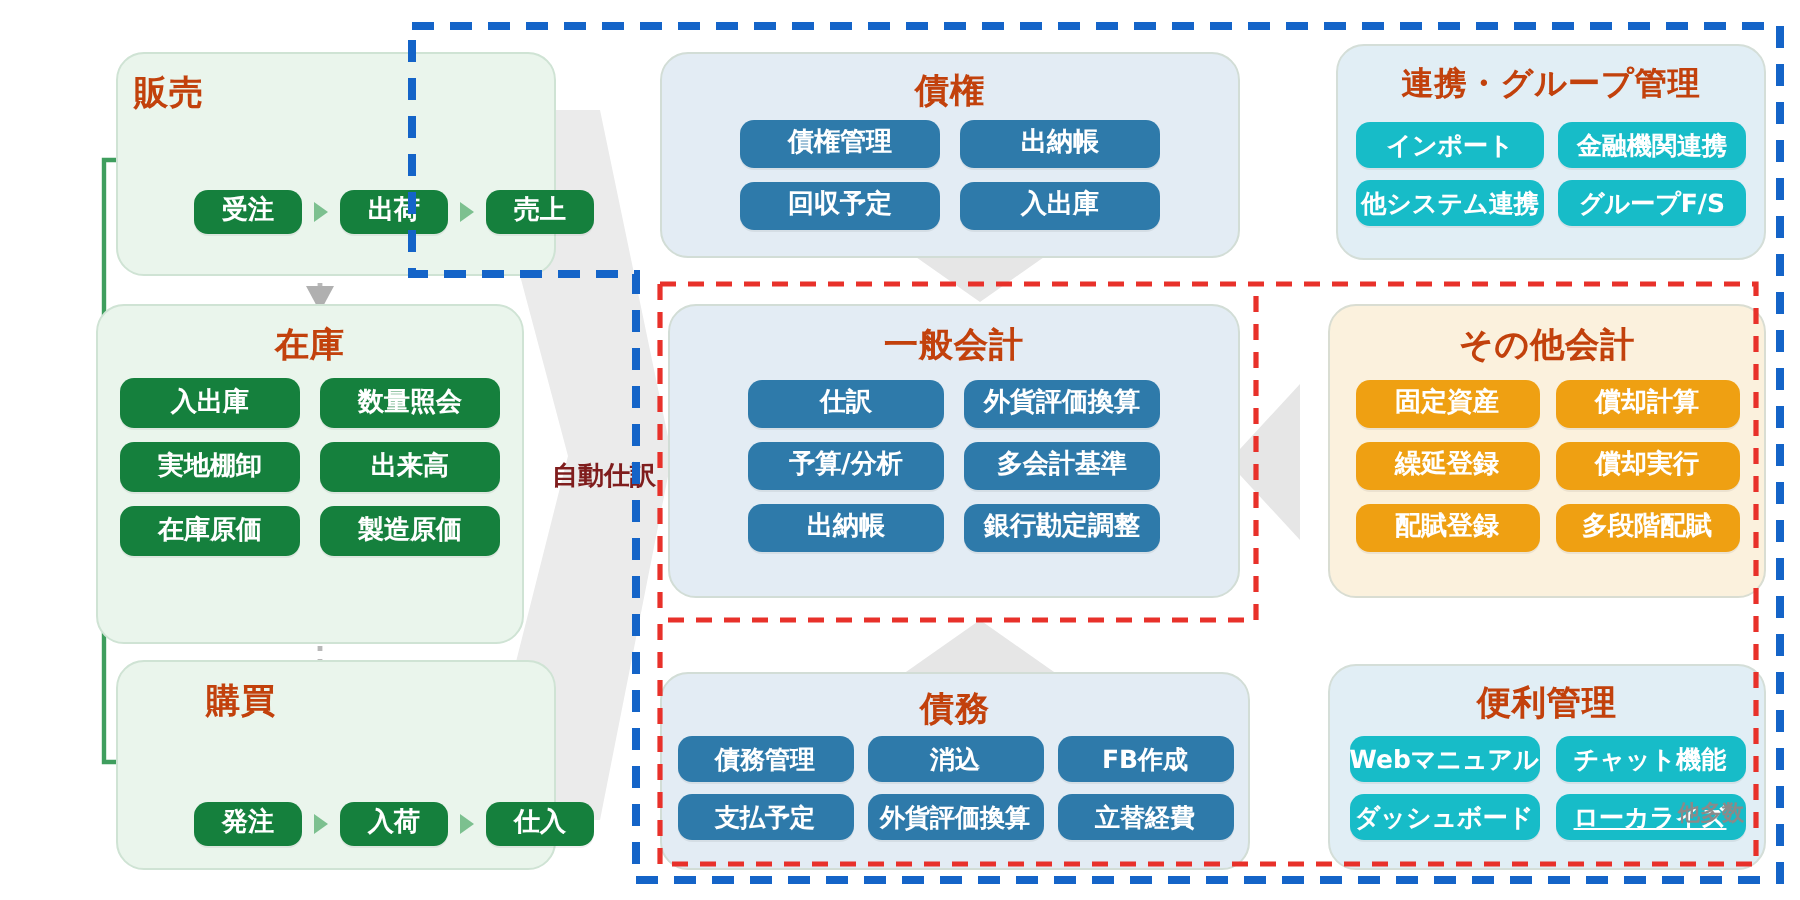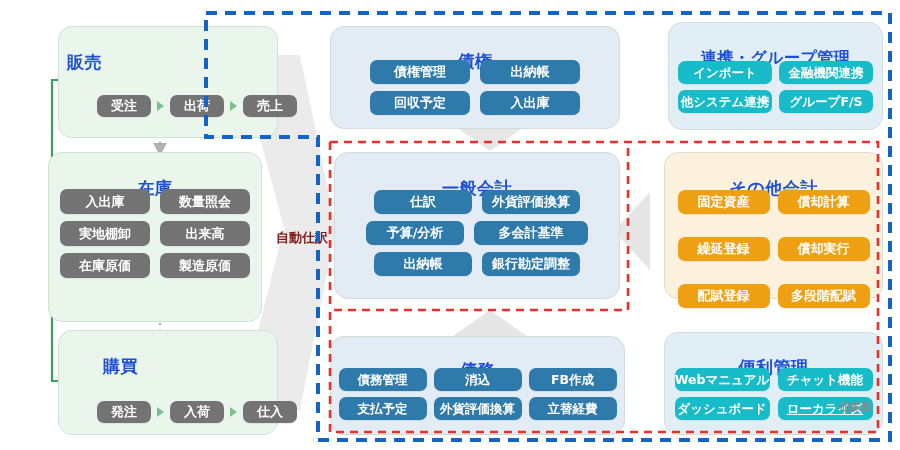--- a/index.html
+++ b/index.html
@@ -14,34 +14,34 @@
   .deco{position:absolute;pointer-events:none;}
   #funnel{left:0;top:0;width:900px;height:450px;z-index:1;}
 
   
   .card{
     position:absolute;box-sizing:border-box;
     border-radius:14px;z-index:3;
   }
   .card .title{
     position:absolute;left:0;right:0;text-align:center;
-    font-weight:bold;color:#1d4ed8;letter-spacing:.5px;margin-top:16px;
+    font-weight:bold;color:#c2410c;letter-spacing:.5px;
   }
   .pillwrap{position:absolute;left:0;right:0;display:flex;flex-wrap:wrap;
     justify-content:center;gap:7px 10px;}
   .pill{
     box-sizing:border-box;display:flex;align-items:center;justify-content:center;
     border-radius:7px;color:#fff;font-weight:bold;text-align:center;
     line-height:1.05;white-space:nowrap;
   }
 
   
   .grp-green{background:#eaf5ec;border:1.4px solid #cfe3d4;}
   .grp-green .title{font-size:17px;}
-  .pill-green{background:#737373;box-shadow:0 1px 0 rgba(0,0,0,.06);}
+  .pill-green{background:#15803d;box-shadow:0 1px 0 rgba(0,0,0,.06);}
 
   
   .grp-blue{background:#e3ecf4;border:1.4px solid #d2ddd6;}
   .grp-blue .title{font-size:17px;}
   .pill-blue{background:#2e7aaa;box-shadow:0 1px 0 rgba(0,0,0,.06);}
 
   
   .grp-cream{background:#fbf1dd;border:1.4px solid #d9ddd2;}
   .grp-cream .title{font-size:17px;}
   .pill-orange{background:#efa012;box-shadow:0 1px 0 rgba(0,0,0,.06);}
@@ -154,21 +154,21 @@
       <div class="pill pill-blue" style="width:100px;height:24px;font-size:13px;">入出庫</div>
     </div>
   </div>
 
   <div class="card grp-blue" style="left:334px;top:152px;width:286px;height:147px;">
     <div class="title" style="top:8px;">一般会計</div>
     <div class="pillwrap" style="top:37px;">
       <div class="pill pill-blue" style="width:98px;height:24px;font-size:13px;">仕訳</div>
       <div class="pill pill-blue" style="width:98px;height:24px;font-size:13px;">外貨評価換算</div>
       <div class="pill pill-blue" style="width:98px;height:24px;font-size:13px;">予算/分析</div>
-      <div class="pill pill-blue" style="width:114px;height:24px;font-size:13px;">多会計基準</div>
+      <div class="pill pill-blue" style="width:98px;height:24px;font-size:13px;">多会計基準</div>
       <div class="pill pill-blue" style="width:98px;height:24px;font-size:13px;">出納帳</div>
       <div class="pill pill-blue" style="width:98px;height:24px;font-size:13px;">銀行勘定調整</div>
     </div>
   </div>
 
   <div class="card grp-blue" style="left:330px;top:336px;width:295px;height:99px;">
     <div class="title" style="top:6px;">債務</div>
     <div class="pillwrap" style="top:31px;gap:6px 7px;">
       <div class="pill pill-blue" style="width:88px;height:23px;font-size:12.5px;">債務管理</div>
       <div class="pill pill-blue" style="width:88px;height:23px;font-size:12.5px;">消込</div>
@@ -184,21 +184,21 @@
     <div class="pillwrap" style="top:38px;gap:6px 7px;">
       <div class="pill pill-cyan" style="width:94px;height:23px;font-size:12.5px;">インポート</div>
       <div class="pill pill-cyan" style="width:94px;height:23px;font-size:12.5px;">金融機関連携</div>
       <div class="pill pill-cyan" style="width:94px;height:23px;font-size:12.5px;">他システム連携</div>
       <div class="pill pill-cyan" style="width:94px;height:23px;font-size:12.5px;">グループF/S</div>
     </div>
   </div>
 
   <div class="card grp-cream" style="left:664px;top:152px;width:219px;height:147px;">
     <div class="title" style="top:8px;">その他会計</div>
-    <div class="pillwrap" style="top:37px;gap:23px 8px;">
+    <div class="pillwrap" style="top:37px;gap:7px 8px;">
       <div class="pill pill-orange" style="width:92px;height:24px;font-size:13px;">固定資産</div>
       <div class="pill pill-orange" style="width:92px;height:24px;font-size:13px;">償却計算</div>
       <div class="pill pill-orange" style="width:92px;height:24px;font-size:13px;">繰延登録</div>
       <div class="pill pill-orange" style="width:92px;height:24px;font-size:13px;">償却実行</div>
       <div class="pill pill-orange" style="width:92px;height:24px;font-size:13px;">配賦登録</div>
       <div class="pill pill-orange" style="width:92px;height:24px;font-size:13px;">多段階配賦</div>
     </div>
   </div>
 
   <div class="card grp-lblue" style="left:664px;top:332px;width:219px;height:103px;">

